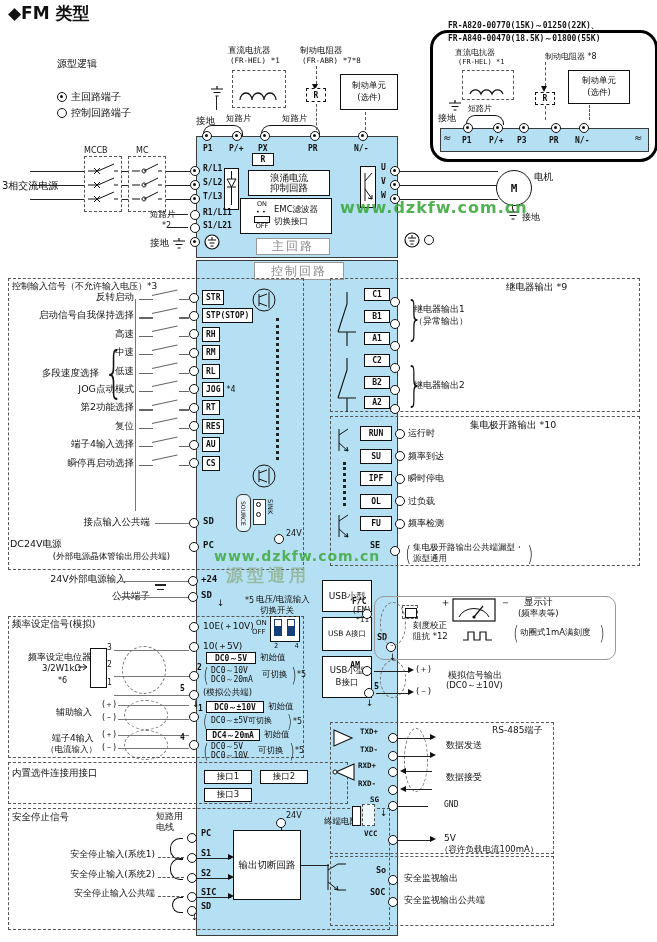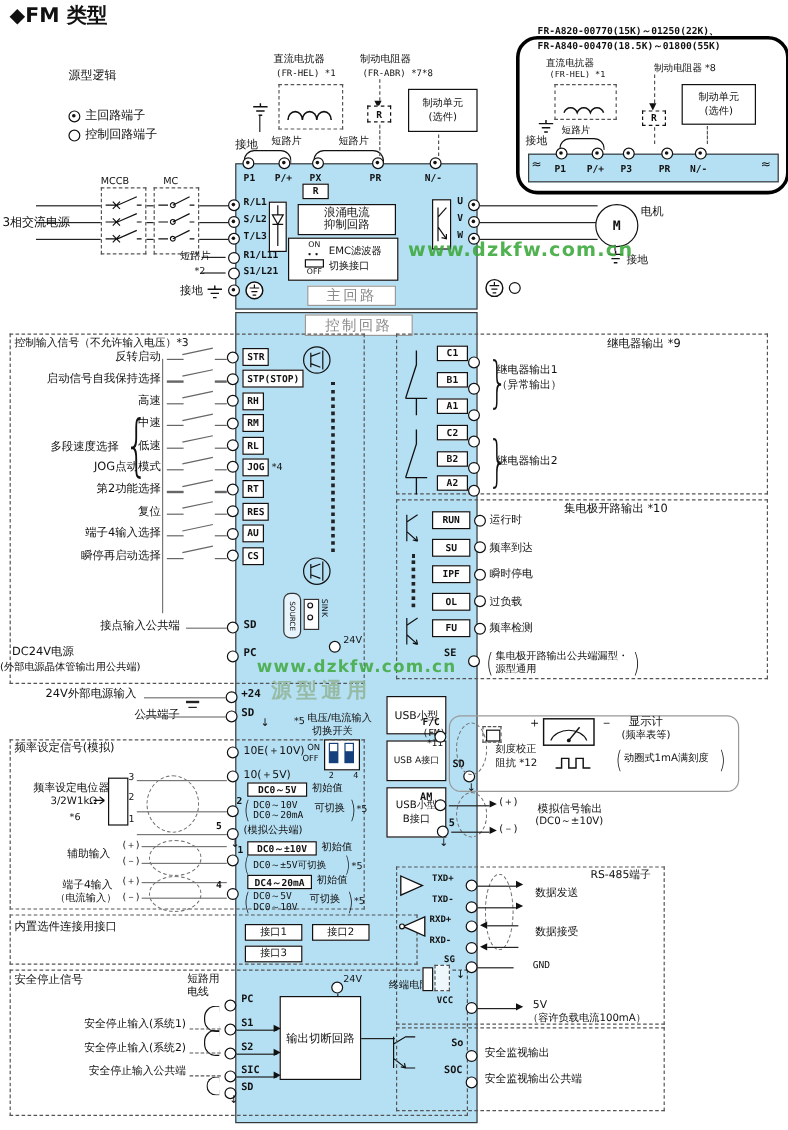--- a/index.html
+++ b/index.html
@@ -336,21 +336,21 @@
    </div>
   </div>
  <div class="t f95" style="left:42px;top:368px">多段速度选择</div>
  <div class="brace t" style="left:96px;top:340px;font-size:56px">{</div>
 
  <div class="t f95" style="left:20px;top:517px;width:130px;text-align:right">接点输入公共端</div>
  <div class="gw" style="left:155px;top:523px;width:34px;height:1px"></div>
  <span class="c" style="left:189px;top:518px"></span>
  <div class="t f9 mono b" style="left:203px;top:516px">SD</div>
  <div class="t f95" style="left:10px;top:539px;width:150px;text-align:left">DC24V电源</div>
- <div class="t f85" style="left:0px;top:552px;width:170px;text-align:left">(外部电源晶体管输出用公共端)</div>
+ <div class="t f85" style="left:0px;top:552px;width:170px;text-align:right">(外部电源晶体管输出用公共端)</div>
  <span class="c" style="left:189px;top:542px"></span>
  <div class="t f9 mono b" style="left:203px;top:540px">PC</div>
 
  <svg width="36" height="28" style="left:246px;top:286px">
       <circle cx="18" cy="14" r="11" stroke="#111" fill="none" stroke-width="1"></circle>
       <path d="M13,8 v12 M13,11 l8,-3 M13,17 l8,3 M23,6 v16" stroke="#111" fill="none" stroke-width="1"></path>
     </svg>
  <div style="position:absolute;left:276px;top:318px;width:0;height:142px;border-left:3px dotted #222"></div>
  <svg width="36" height="28" style="left:246px;top:462px">
       <circle cx="18" cy="14" r="11" stroke="#111" fill="none" stroke-width="1"></circle>
@@ -359,21 +359,21 @@
  <div style="position:absolute;left:236px;top:494px;width:13px;height:36px;border:1px solid #333;border-radius:6px;background:#e8f4fb;display:flex;align-items:center;justify-content:center">
       <span class="vtext" style="font-size:6px">SOURCE</span>
     </div>
  <div style="position:absolute;left:253px;top:499px;width:11px;height:24px;border:1px solid #333;background:#fff"></div>
  <span class="c" style="left:256px;top:502px;width:5px;height:5px"></span>
  <span class="c" style="left:256px;top:512px;width:5px;height:5px"></span>
  <div class="t vtext" style="left:266px;top:499px;font-size:6.5px">SINK</div>
  <span class="c" style="left:274px;top:534px"></span>
  <div class="t f8" style="left:286px;top:529px">24V</div>
 
- <div class="t f95" style="left:38px;top:574px;width:120px;text-align:left">24V外部电源输入</div>
+ <div class="t f95" style="left:28px;top:574px;width:120px;text-align:center">24V外部电源输入</div>
  <div class="t f95" style="left:60px;top:591px;width:90px;text-align:right">公共端子</div>
  <div class="gw" style="left:120px;top:581px;width:68px;height:1px"></div>
  <div class="gw" style="left:120px;top:597px;width:68px;height:1px"></div>
  <div class="w" style="left:155px;top:584px;width:11px;height:2px"></div>
  <div class="w" style="left:157px;top:589px;width:7px;height:1px"></div>
  <span class="c" style="left:188px;top:576px"></span>
  <span class="c" style="left:188px;top:592px"></span>
  <div class="t f9 mono b" style="left:201px;top:574px">+24</div>
  <div class="t f9 mono b" style="left:201px;top:590px">SD</div>
  <div class="t f9" style="left:217px;top:598px">↓</div>

